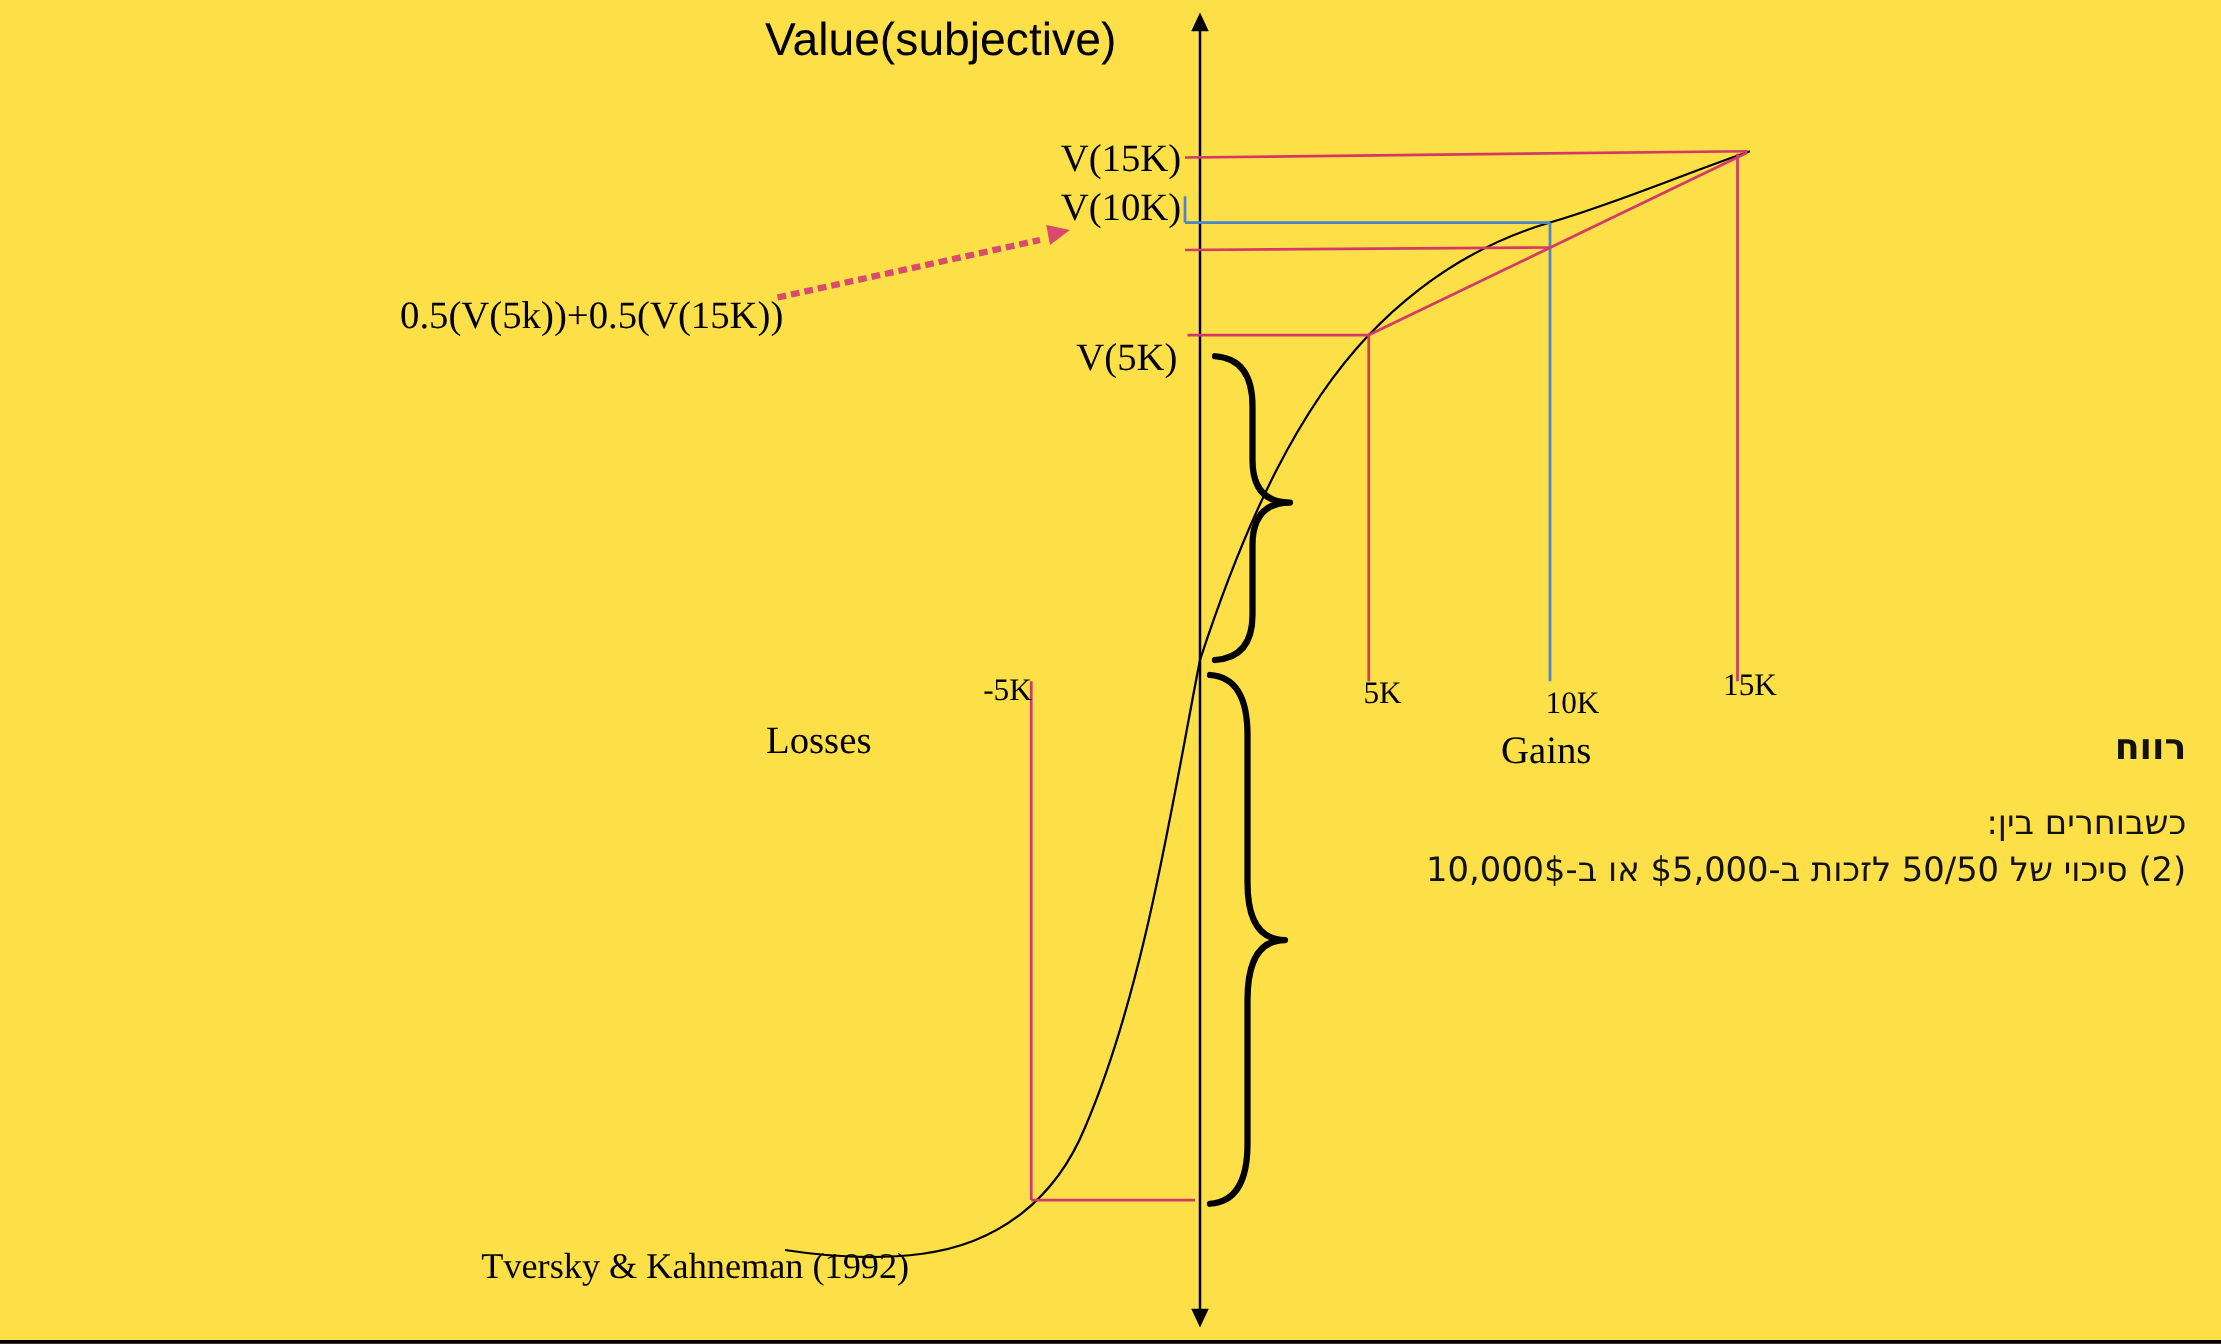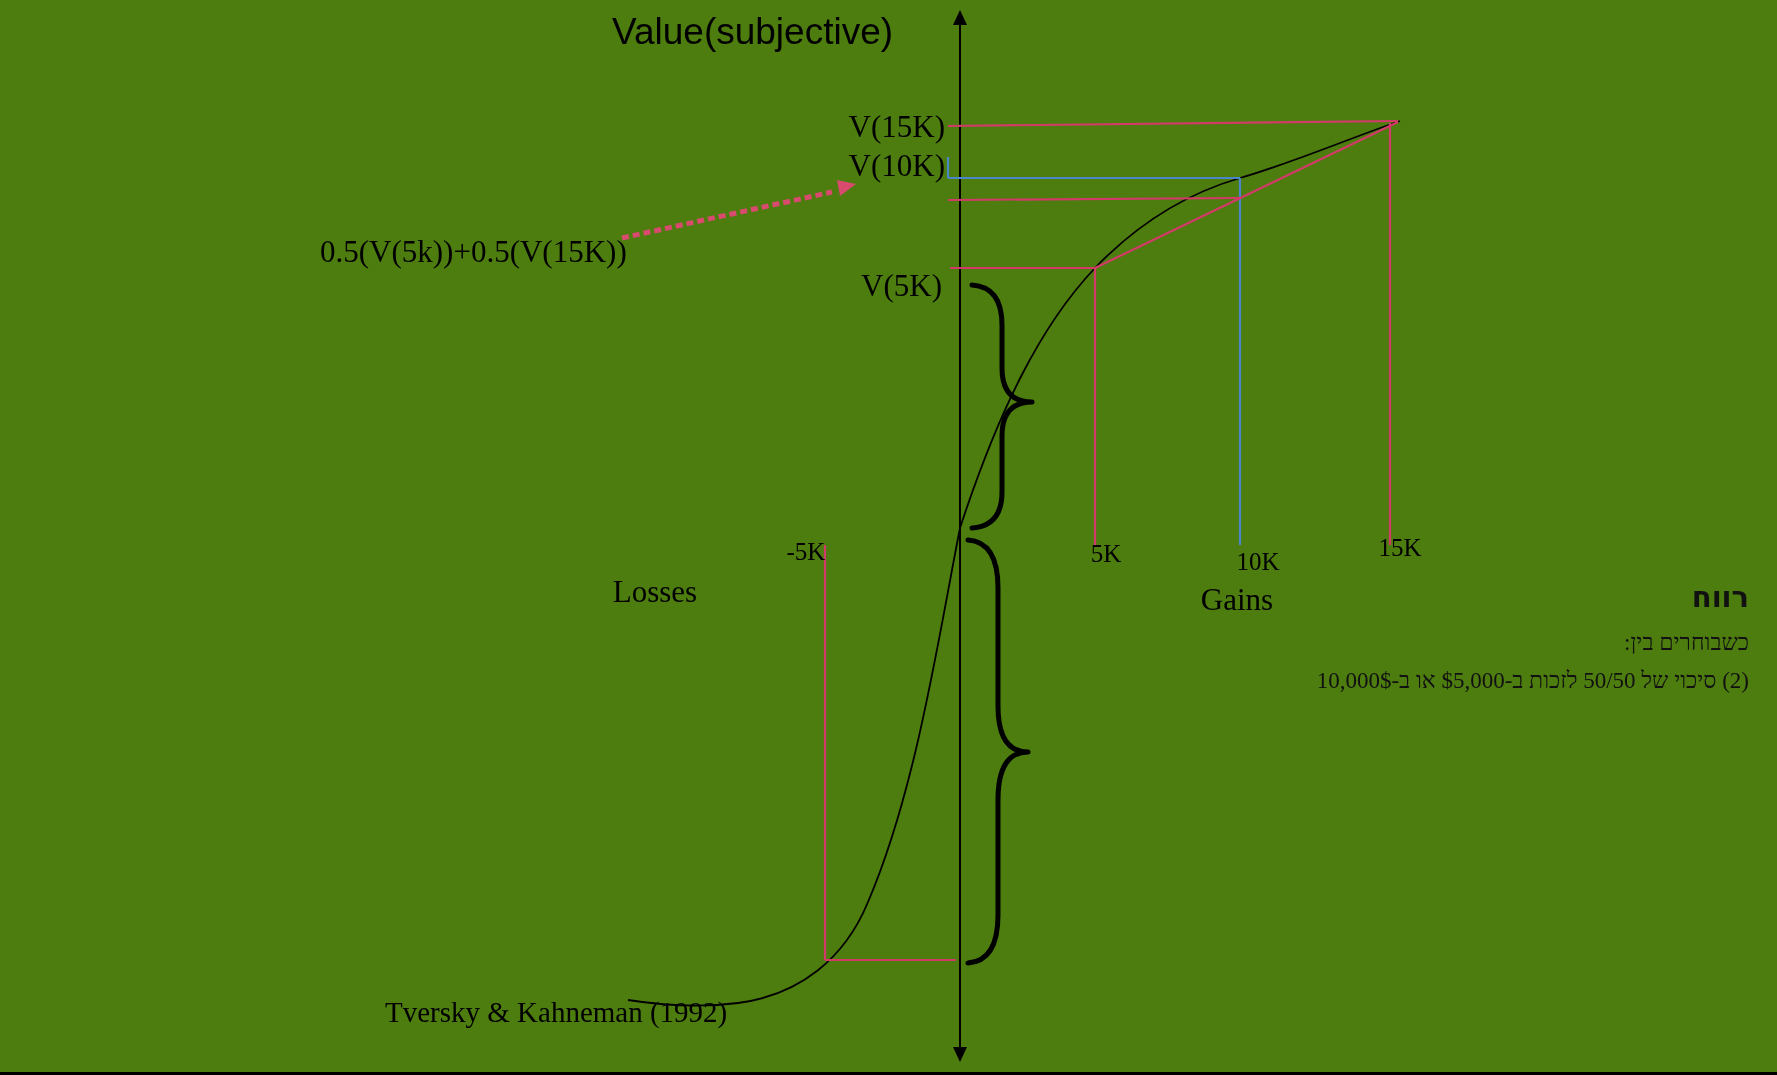--- a/index.html
+++ b/index.html
@@ -1,35 +1,35 @@
 <!DOCTYPE html>
 <html><head>
 <meta charset="utf-8">
 <style>
   html,body{margin:0;padding:0;background:#fff;}
   body{width:1777px;height:1075px;position:relative;overflow:hidden;font-family:"Liberation Sans",sans-serif;}
-  .page{position:absolute;inset:0;border-bottom:3px solid #000;background:#4d7c0f;}
+  .page{position:absolute;inset:0;border-bottom:3px solid #000;background:#fde047;}
   svg{position:absolute;top:0;left:0;display:block;}
   .axis{stroke:#000;stroke-width:2;fill:none;}
   .curve{stroke:#000;stroke-width:1.8;fill:none;}
   .pink{stroke:#d23b68;stroke-width:2.2;fill:none;}
   .blue{stroke:#4a86c8;stroke-width:2.2;fill:none;}
   .brace{stroke:#000;stroke-width:5;fill:none;stroke-linecap:round;stroke-linejoin:round;}
   .arrowline{stroke:#d84a6e;stroke-width:5;fill:none;stroke-dasharray:7 4;}
   .arrowhead{fill:#d84a6e;stroke:none;}
   .axishead{fill:#000;stroke:none;}
   text{fill:#000;}
   .title{font-family:"Liberation Sans",sans-serif;font-size:37px;}
   .serif{font-family:"Liberation Serif",serif;font-size:31px;}
   .tick{font-family:"Liberation Serif",serif;font-size:25px;}
   .cite{font-family:"Liberation Serif",serif;font-size:29px;}
   .hebrew-block{position:absolute;top:580px;right:28px;width:980px;direction:rtl;text-align:right;
     font-family:"DejaVu Sans",sans-serif;color:#111;}
-  .hebrew-heading{font-weight:bold;font-size:29px;margin-bottom:10px;}
-  .hebrew-line{font-size:23px;line-height:38px;font-family:Liberation Serif, serif;}
+  .hebrew-heading{font-weight:bold;font-size:29px;margin-bottom:26px;}
+  .hebrew-line{font-size:27px;line-height:38px;}
 </style>
 </head>
 <body>
 
 <div class="page">
 
   <svg width="1777" height="1075" viewBox="0 0 1777 1075">
 
     <line class="axis" x1="960" y1="22" x2="960" y2="1050"></line>
     <polygon class="axishead" points="960,10 953,25 967,25"></polygon>

